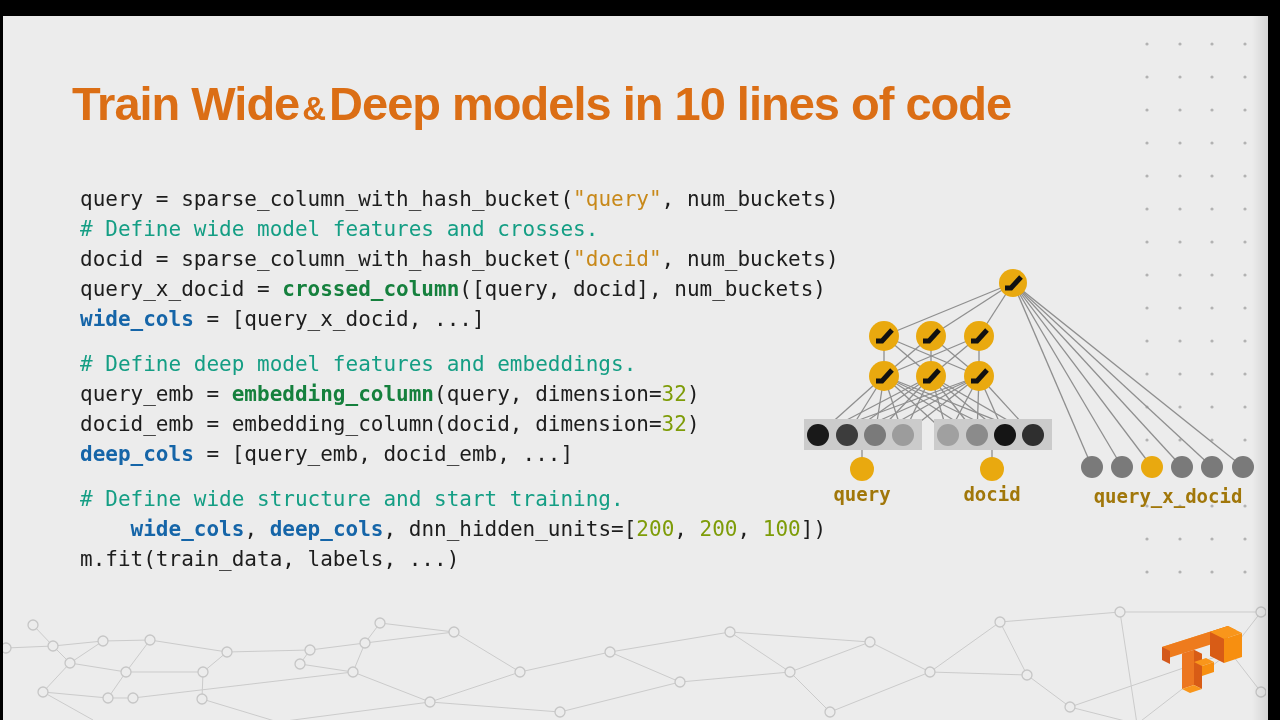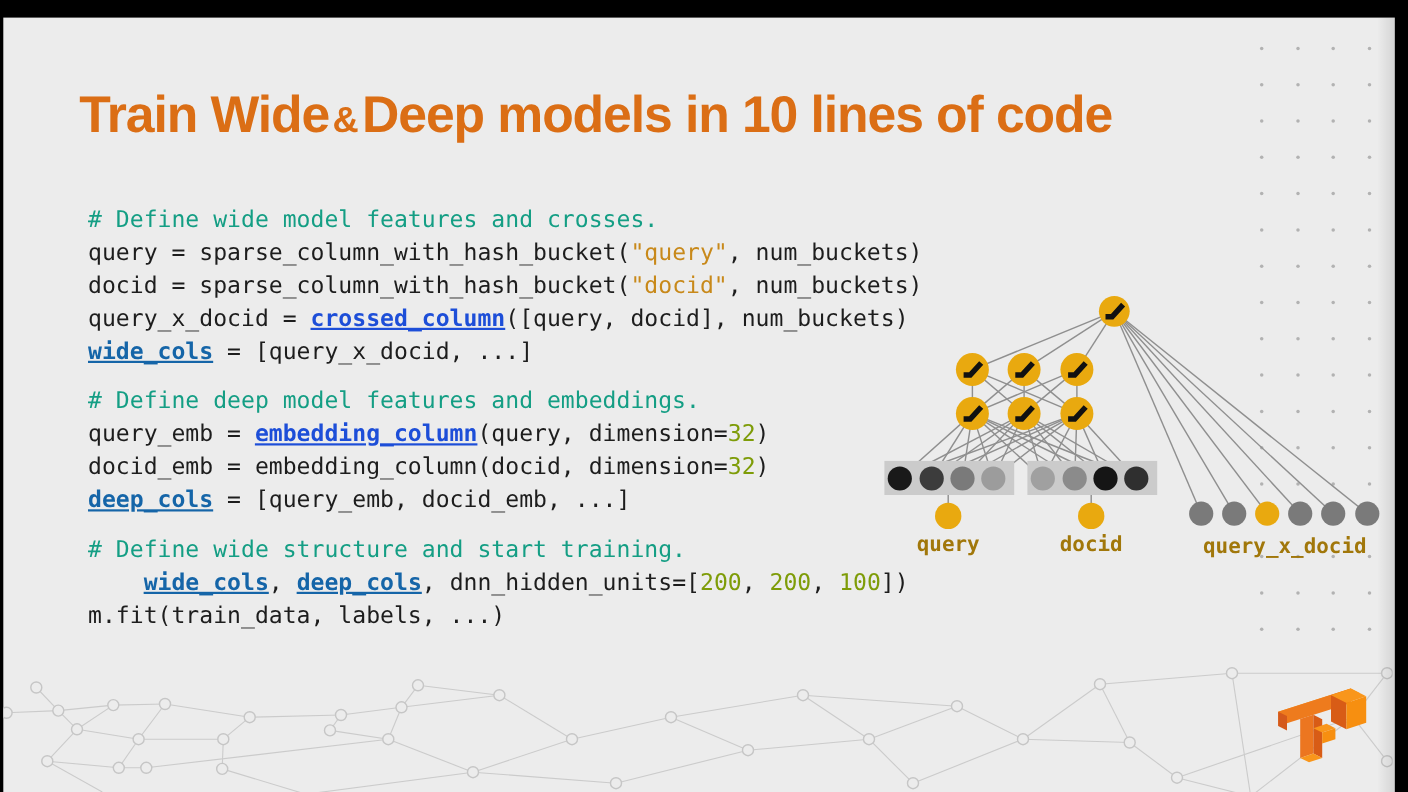--- a/index.html
+++ b/index.html
@@ -13,22 +13,22 @@
          letter-spacing:-1px;color:#DB6E15;white-space:nowrap;}
   .title .amp{font-size:33px;letter-spacing:0;padding:0 3px;}
   .code-panel{position:absolute;left:77px;top:168px;
               font-family:"DejaVu Sans Mono","Liberation Mono",monospace;
               font-size:21px;line-height:30px;color:#1D1D1D;}
   .code-section{margin-bottom:15px;}
   .code-line{white-space:pre;}
   .tok-c{color:#149E84;}
   .tok-p{color:#1D1D1D;}
   .tok-s{color:#C8891A;}
-  .tok-b{color:#1d4ed8;font-weight:bold;text-decoration:underline;}
-  .tok-v{color:#1565A8;font-weight:bold;text-decoration:underline;}
+  .tok-b{color:#15803d;font-weight:bold;}
+  .tok-v{color:#1565A8;font-weight:bold;}
   .tok-n{color:#7E9C08;}
   .dots-svg{position:absolute;left:0;top:0;width:1265px;height:708px;}
   .diagram-svg{position:absolute;left:775px;top:244px;width:492px;height:252px;}
   .diagram-label{font-family:"DejaVu Sans Mono","Liberation Mono",monospace;
                  font-weight:bold;font-size:19px;fill:#A1770A;}
   .mesh-svg{position:absolute;left:0;bottom:0;width:1263px;height:125px;}
   .tf-logo{position:absolute;left:1149px;top:593px;width:104px;height:92px;}
 </style>
 </head>
 <body>
@@ -103,22 +103,22 @@
       <circle cx="1242" cy="457" r="1.6" fill="#B2B2B2"></circle>
       <circle cx="1242" cy="490" r="1.6" fill="#B2B2B2"></circle>
       <circle cx="1242" cy="523" r="1.6" fill="#B2B2B2"></circle>
       <circle cx="1242" cy="556" r="1.6" fill="#B2B2B2"></circle>
     </svg>
 
   <div class="title"><span>Train Wide</span><span class="amp">&amp;</span><span>Deep models in 10 lines of code</span></div>
 
   <div class="code-panel">
       <div class="code-section">
+        <div class="code-line"><span class="tok-p">query = sparse_column_with_hash_bucket(</span><span class="tok-s">"query"</span><span class="tok-p">, num_buckets)</span></div>
         <div class="code-line"><span class="tok-c"># Define wide model features and crosses.</span></div>
-        <div class="code-line"><span class="tok-p">query = sparse_column_with_hash_bucket(</span><span class="tok-s">"query"</span><span class="tok-p">, num_buckets)</span></div>
         <div class="code-line"><span class="tok-p">docid = sparse_column_with_hash_bucket(</span><span class="tok-s">"docid"</span><span class="tok-p">, num_buckets)</span></div>
         <div class="code-line"><span class="tok-p">query_x_docid = </span><span class="tok-b">crossed_column</span><span class="tok-p">([query, docid], num_buckets)</span></div>
         <div class="code-line"><span class="tok-v">wide_cols</span><span class="tok-p"> = [query_x_docid, ...]</span></div>
       </div>
       <div class="code-section">
         <div class="code-line"><span class="tok-c"># Define deep model features and embeddings.</span></div>
         <div class="code-line"><span class="tok-p">query_emb = </span><span class="tok-b">embedding_column</span><span class="tok-p">(query, dimension=</span><span class="tok-n">32</span><span class="tok-p">)</span></div>
         <div class="code-line"><span class="tok-p">docid_emb = embedding_column(docid, dimension=</span><span class="tok-n">32</span><span class="tok-p">)</span></div>
         <div class="code-line"><span class="tok-v">deep_cols</span><span class="tok-p"> = [query_emb, docid_emb, ...]</span></div>
       </div>

